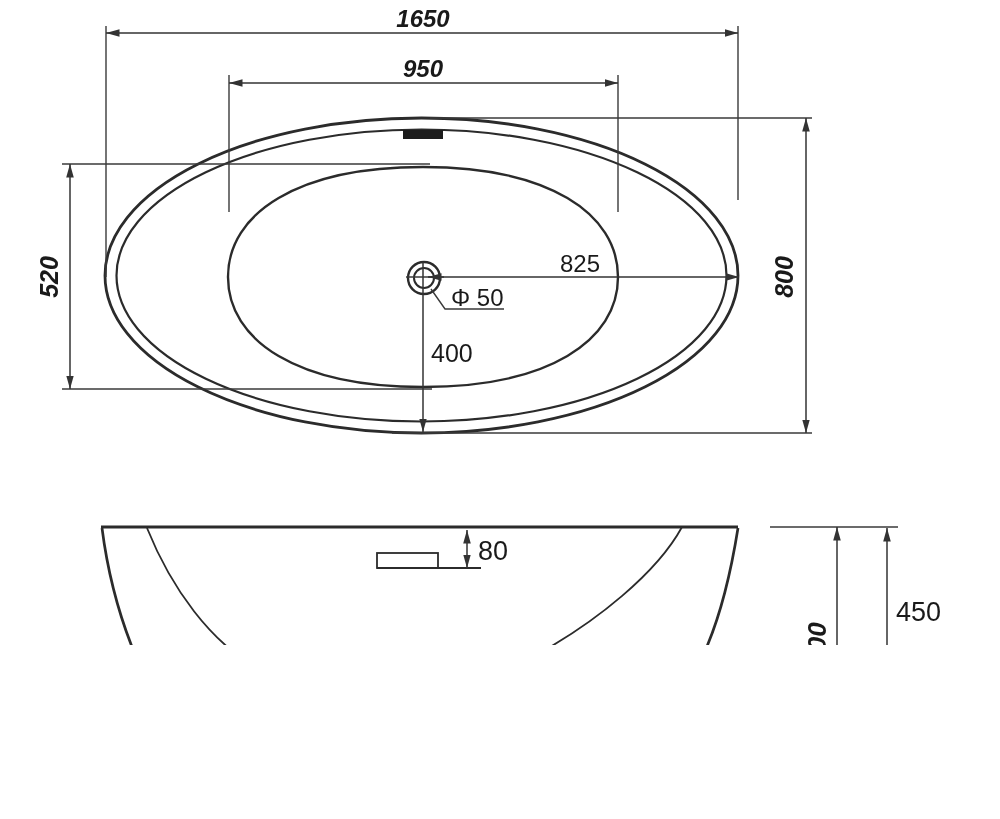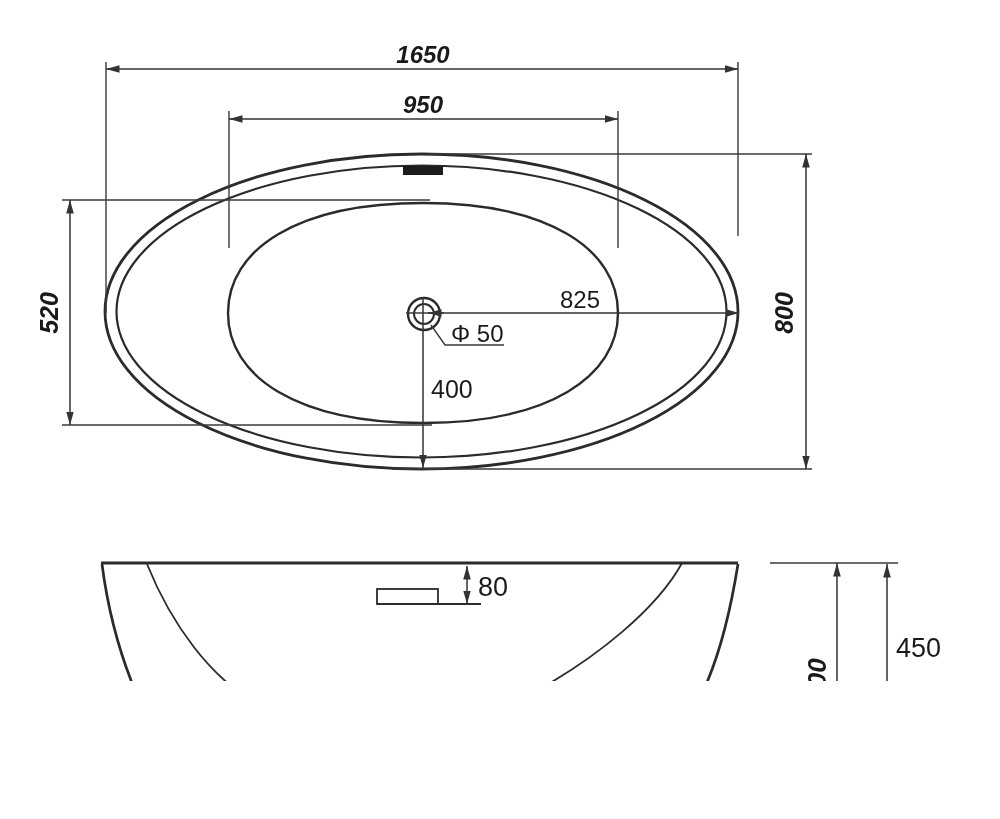--- a/index.html
+++ b/index.html
@@ -1,17 +1,17 @@
 <!DOCTYPE html>
 <html><head>
 <meta charset="utf-8">
 <style>
   html,body{margin:0;padding:0;background:#ffffff;}
   .stage{position:relative;width:1000px;height:645px;background:#ffffff;overflow:hidden;
-         font-family:"Liberation Sans", sans-serif;margin-top:36px;}
+         font-family:"Liberation Sans", sans-serif;}
   svg{display:block;}
   .geo{stroke:#2b2b2b;fill:none;}
   .dim{stroke:#333333;fill:none;stroke-width:1.5;}
   .ext{stroke:#3a3a3a;fill:none;stroke-width:1.4;}
   text{fill:#1a1a1a;font-family:"Liberation Sans", sans-serif;}
   .t-ital{font-style:italic;font-weight:600;}
 </style>
 </head>
 <body>
 

